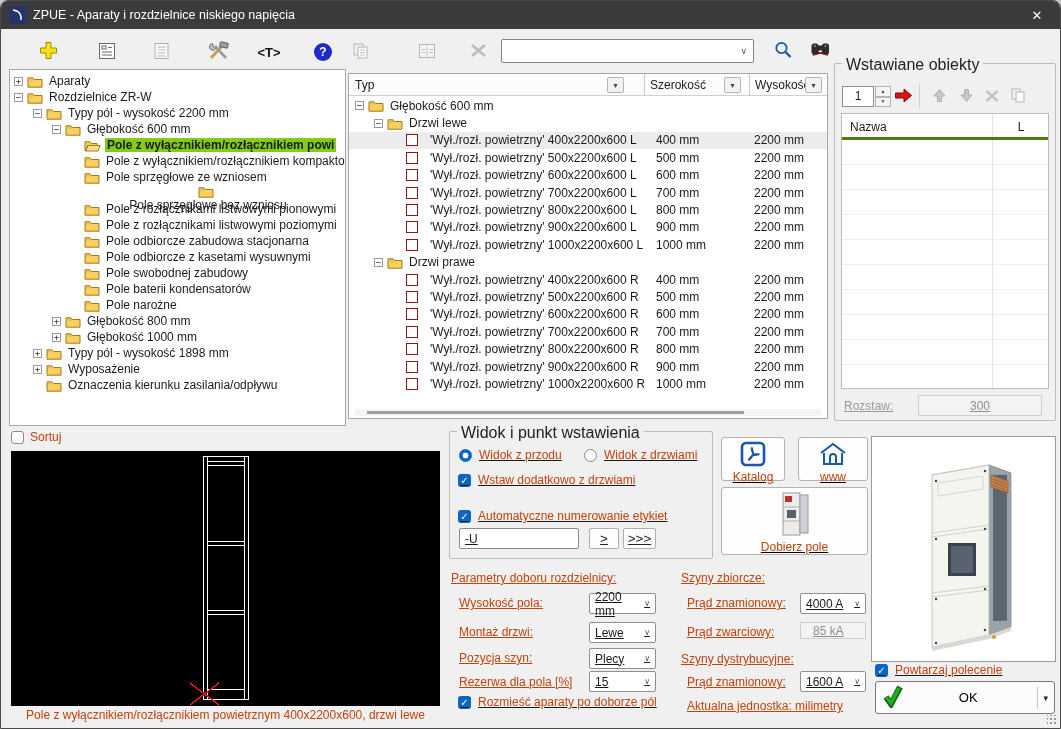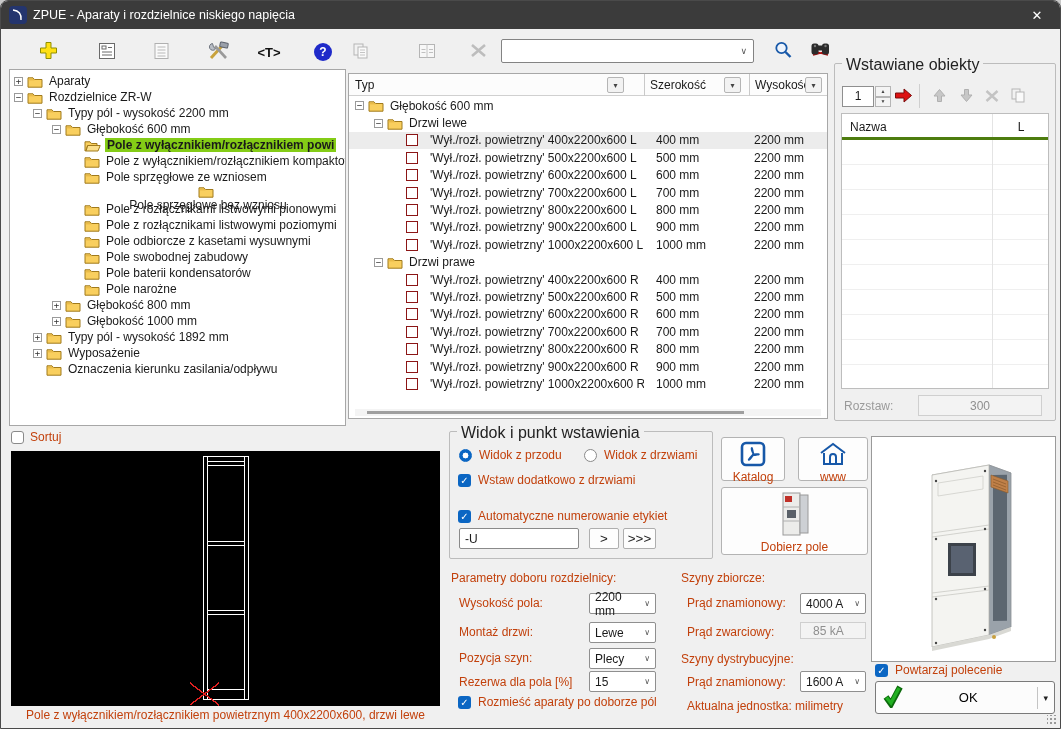--- a/index.html
+++ b/index.html
@@ -3,21 +3,21 @@
 <meta charset="utf-8">
 <style>
   * { box-sizing: border-box; }
   html,body { margin:0; padding:0; background:#c9c9c9; }
   .window {
     position:relative; width:1061px; height:729px;
     background:#f0f0f0; border:1px solid #4a4a4a;
     border-radius:8px 8px 0 0; overflow:hidden;
     font-family:"Liberation Sans","DejaVu Sans",sans-serif; font-size:12px; color:#1a1a1a;
   }
-  .abs { position:absolute; }
+  .abs { position:absolute;text-decoration:underline; }
   .lbl { font-size:12px; color:#c2410c; white-space:nowrap; }
   .gray { color:#9a9a9a; }
 
   
   .titlebar { position:absolute; left:0; top:0; width:100%; height:28px; background:#3b3b3b; }
   .appicon { position:absolute; left:8px; top:5px; width:18px; height:18px; border-radius:4px; background:#24356e; display:flex; align-items:center; justify-content:center; }
   .title { position:absolute; left:32px; top:0; line-height:28px; color:#fff; font-size:12.5px; white-space:nowrap; }
   .closebtn { position:absolute; right:0; top:0; width:46px; height:28px; border:none; background:transparent; color:#fff; font-size:13px; cursor:default; }
 
   
@@ -290,20 +290,30 @@
         <span class="tlabel">Pole z rozłącznikami listwowymi poziomymi</span>
       </div>
       <div class="trow" style="padding-left: 61px;">
         <span class="expsp"></span>
         <span class="ficon">
           <svg width="16" height="13" viewBox="0 0 16 13">
             <path d="M1 2.8h5l1.4 1.7H15v7.7H1z" fill="#f9cf5e" stroke="#a07a1c"></path>
             <path d="M1.5 4.8h6" stroke="#e3b33f"></path>
           </svg>
         </span>
+        <span class="tlabel">Pole odbiorcze zabudowa stacjonarna</span>
+      </div>
+      <div class="trow" style="padding-left: 61px;">
+        <span class="expsp"></span>
+        <span class="ficon">
+          <svg width="16" height="13" viewBox="0 0 16 13">
+            <path d="M1 2.8h5l1.4 1.7H15v7.7H1z" fill="#f9cf5e" stroke="#a07a1c"></path>
+            <path d="M1.5 4.8h6" stroke="#e3b33f"></path>
+          </svg>
+        </span>
         <span class="tlabel">Pole odbiorcze z kasetami wysuwnymi</span>
       </div>
       <div class="trow" style="padding-left: 61px;">
         <span class="expsp"></span>
         <span class="ficon">
           <svg width="16" height="13" viewBox="0 0 16 13">
             <path d="M1 2.8h5l1.4 1.7H15v7.7H1z" fill="#f9cf5e" stroke="#a07a1c"></path>
             <path d="M1.5 4.8h6" stroke="#e3b33f"></path>
           </svg>
         </span>
@@ -350,21 +360,21 @@
         <span class="tlabel">Głębokość 1000 mm</span>
       </div>
       <div class="trow" style="padding-left: 23px;">
         <span class="exp">+</span>
         <span class="ficon">
           <svg width="16" height="13" viewBox="0 0 16 13">
             <path d="M1 2.8h5l1.4 1.7H15v7.7H1z" fill="#f9cf5e" stroke="#a07a1c"></path>
             <path d="M1.5 4.8h6" stroke="#e3b33f"></path>
           </svg>
         </span>
-        <span class="tlabel">Typy pól - wysokość 1892 mm</span>
+        <span class="tlabel">Typy pól - wysokość 1898 mm</span>
       </div>
       <div class="trow" style="padding-left: 23px;">
         <span class="exp">+</span>
         <span class="ficon">
           <svg width="16" height="13" viewBox="0 0 16 13">
             <path d="M1 2.8h5l1.4 1.7H15v7.7H1z" fill="#f9cf5e" stroke="#a07a1c"></path>
             <path d="M1.5 4.8h6" stroke="#e3b33f"></path>
           </svg>
         </span>
         <span class="tlabel">Wyposażenie</span>

